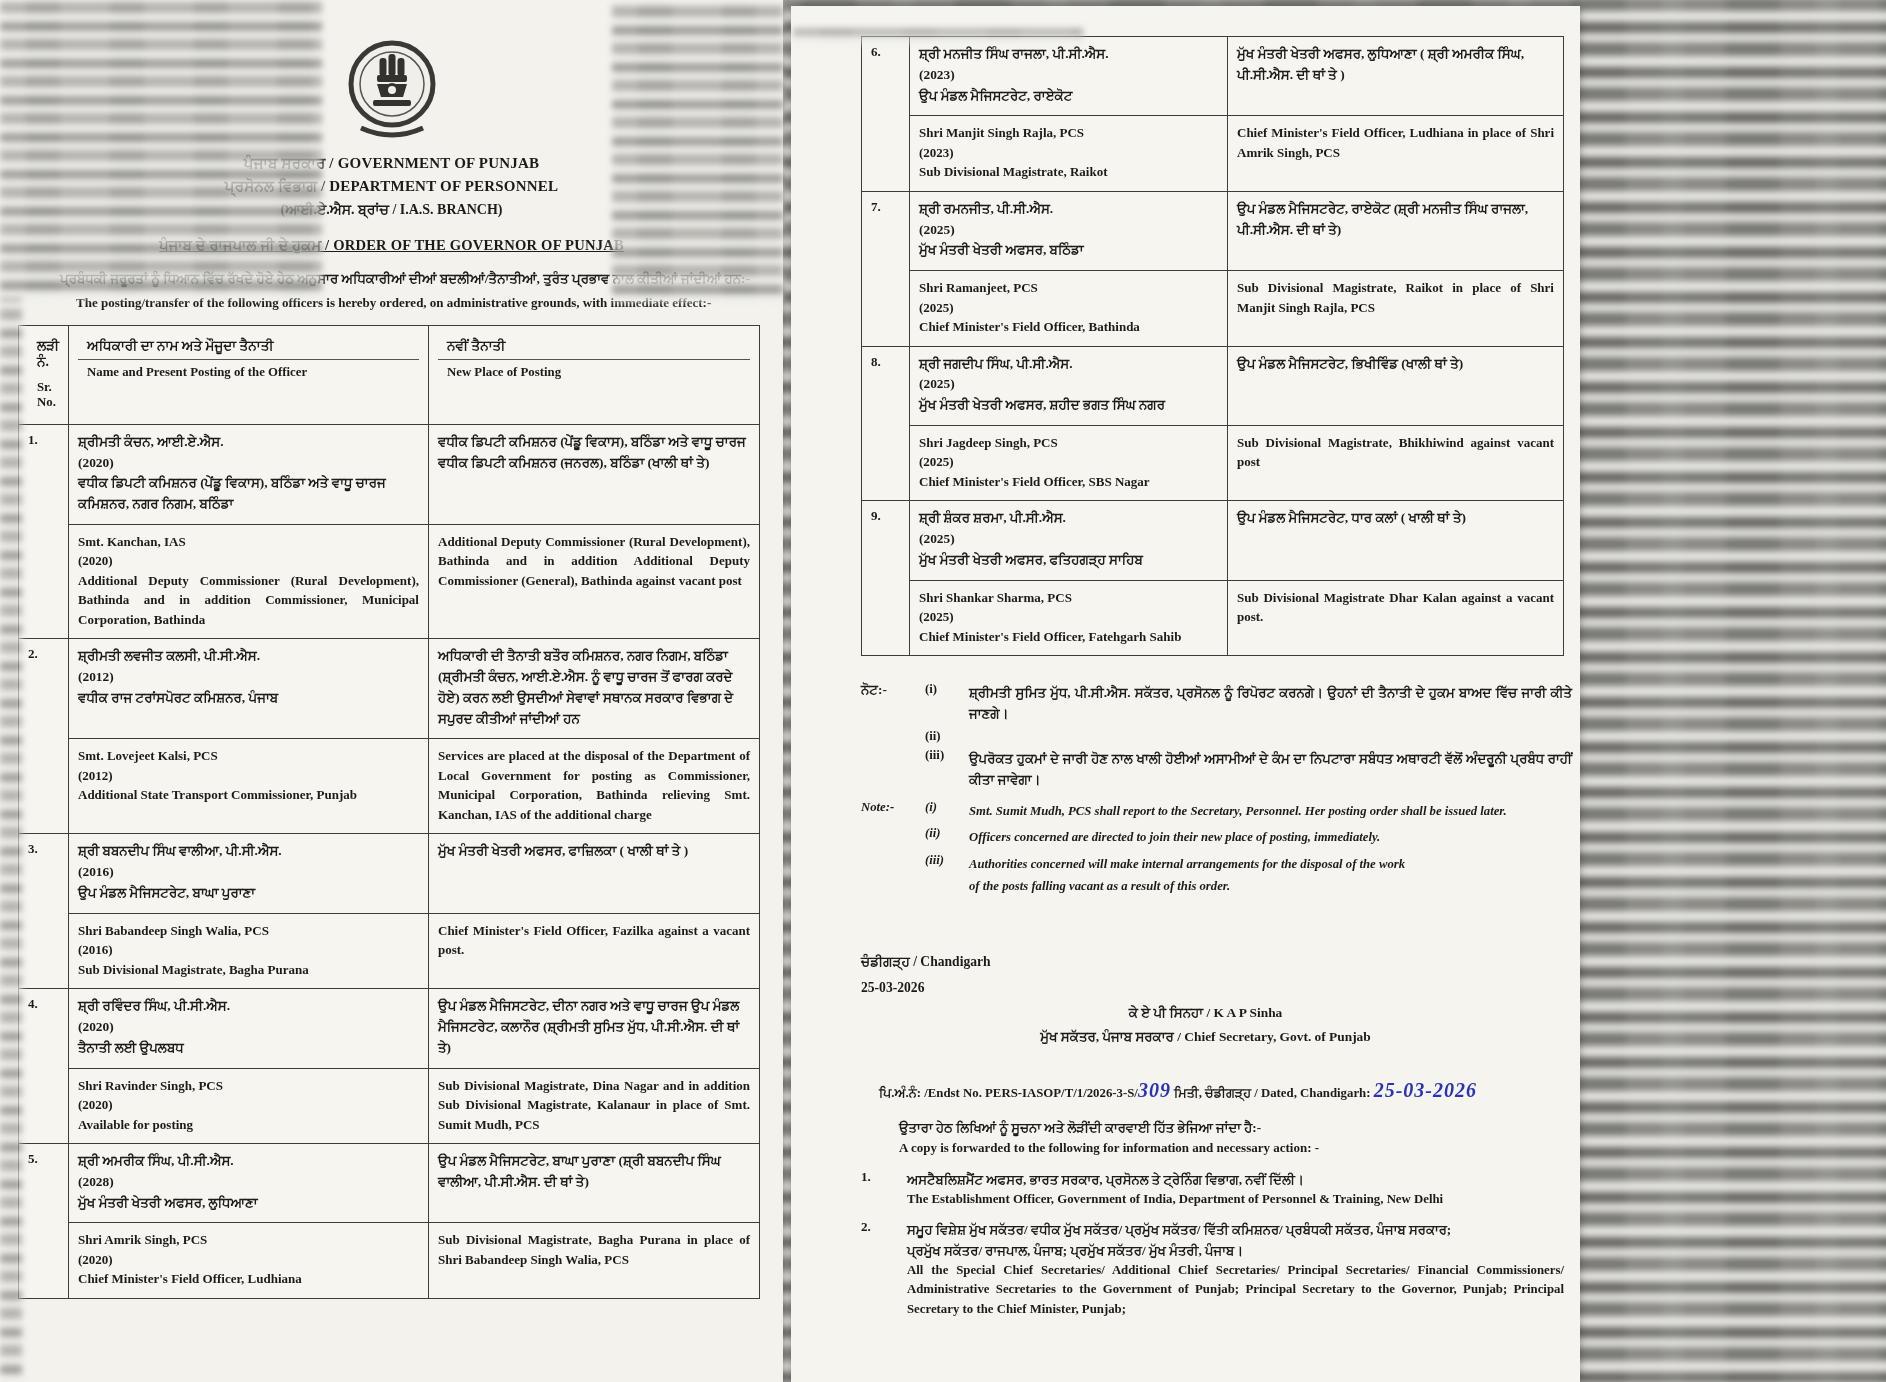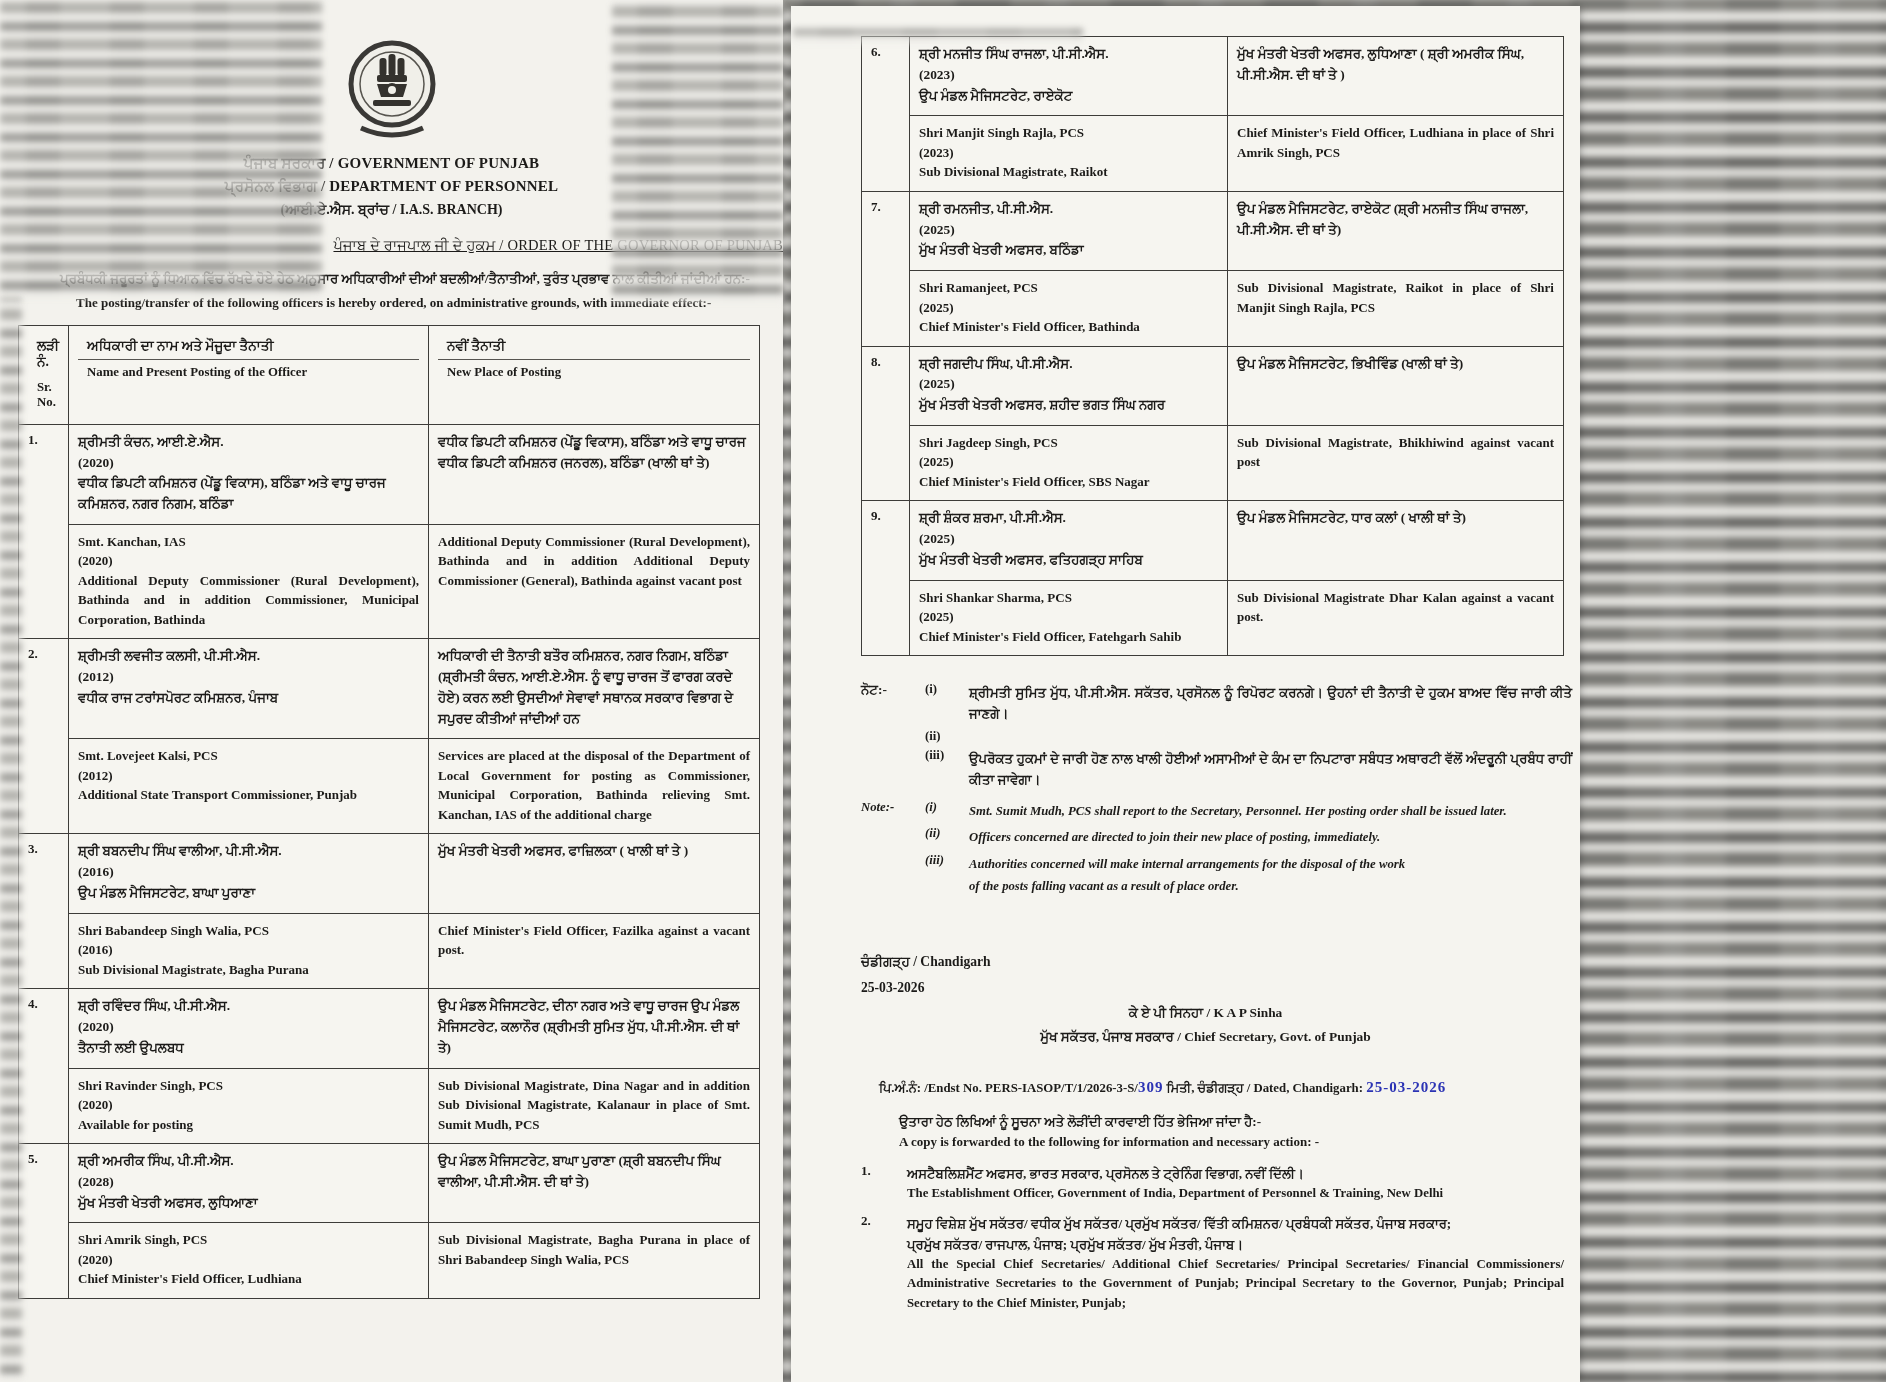--- a/index.html
+++ b/index.html
@@ -37,22 +37,22 @@
     filter:blur(3px);opacity:.8;
   }
   .preline{white-space:pre-line;}
   .center{text-align:center;}
 
   
   .emblem-wrap{margin:38px auto 4px;width:92px;text-align:center;}
   .gov-line{font-weight:700;font-size:15px;letter-spacing:.2px;line-height:1.55;}
   .branch-line{font-weight:700;font-size:14px;line-height:1.6;}
   .order-heading{
-    margin-top:16px;font-weight:400;font-size:14.6px;
-    text-decoration:underline;letter-spacing:.2px;text-align:right;
+    margin-top:16px;font-weight:700;font-size:14.6px;
+    text-decoration:underline;letter-spacing:.2px;
   }
   .para-pa{
     margin:14px 4px 0 0;padding:0 2px;font-weight:700;font-size:13.4px;
     line-height:1.6;text-indent:58px;text-align:justify;
   }
   .para-en{
     margin:4px 14px 0 18px;font-weight:600;font-size:13px;line-height:1.5;
     text-indent:58px;text-align:justify;
   }
 
@@ -83,21 +83,21 @@
     font-style:italic;font-size:12.7px;
   }
   .notes-en{margin-top:10px;}
   .notes-en .note-text{line-height:1.75;}
 
   
   .sign-block{display:flex;margin:52px 30px 0 70px;flex-direction:column;}
   .sign-left{width:250px;font-weight:700;font-size:13.6px;line-height:1.9;flex:none;}
   .sign-right{flex:1;text-align:center;font-weight:700;font-size:13.4px;line-height:1.8;}
   .endst{margin:30px 10px 0 88px;font-weight:700;font-size:12.8px;}
-  .hand{color:#2b33b4;font-weight:700;font-size:15px;letter-spacing:1px;}
+  .hand{color:#2b33b4;font-style:italic;font-weight:700;font-size:20px;letter-spacing:1px;}
   .copy-para{margin:16px 20px 0 108px;font-size:13px;line-height:1.55;}
   .copy-pa{font-weight:700;font-size:13.2px;}
   .copy-en{font-weight:600;}
   .cc-list{margin:10px 16px 0 70px;}
   .cc-row{display:flex;gap:12px;margin-top:10px;}
   .cc-num{width:34px;font-weight:700;font-size:13px;flex:none;}
   .cc-body{flex:1;}
   .cc-pa{font-weight:700;font-size:13.2px;line-height:1.6;}
   .cc-en{font-weight:600;font-size:12.8px;line-height:1.5;text-align:justify;}
 </style>
@@ -326,21 +326,21 @@
     </div>
     <div class="note-row">
       <div class="note-label"></div>
       <div class="note-num">(ii)</div>
       <div class="note-text">Officers concerned are directed to join their new place of posting, immediately.</div>
     </div>
     <div class="note-row">
       <div class="note-label"></div>
       <div class="note-num">(iii)</div>
       <div class="note-text preline">Authorities concerned will make internal arrangements for the disposal of the work
-of the posts falling vacant as a result of place order.</div>
+of the posts falling vacant as a result of this order.</div>
     </div>
   </div>
 
   <div class="sign-block">
     <div class="sign-left">
       <div>ਚੰਡੀਗੜ੍ਹ / Chandigarh</div>
       <div>25-03-2026</div>
     </div>
     <div class="sign-right">
       <div>ਕੇ ਏ ਪੀ ਸਿਨਹਾ /  K A P Sinha</div>

